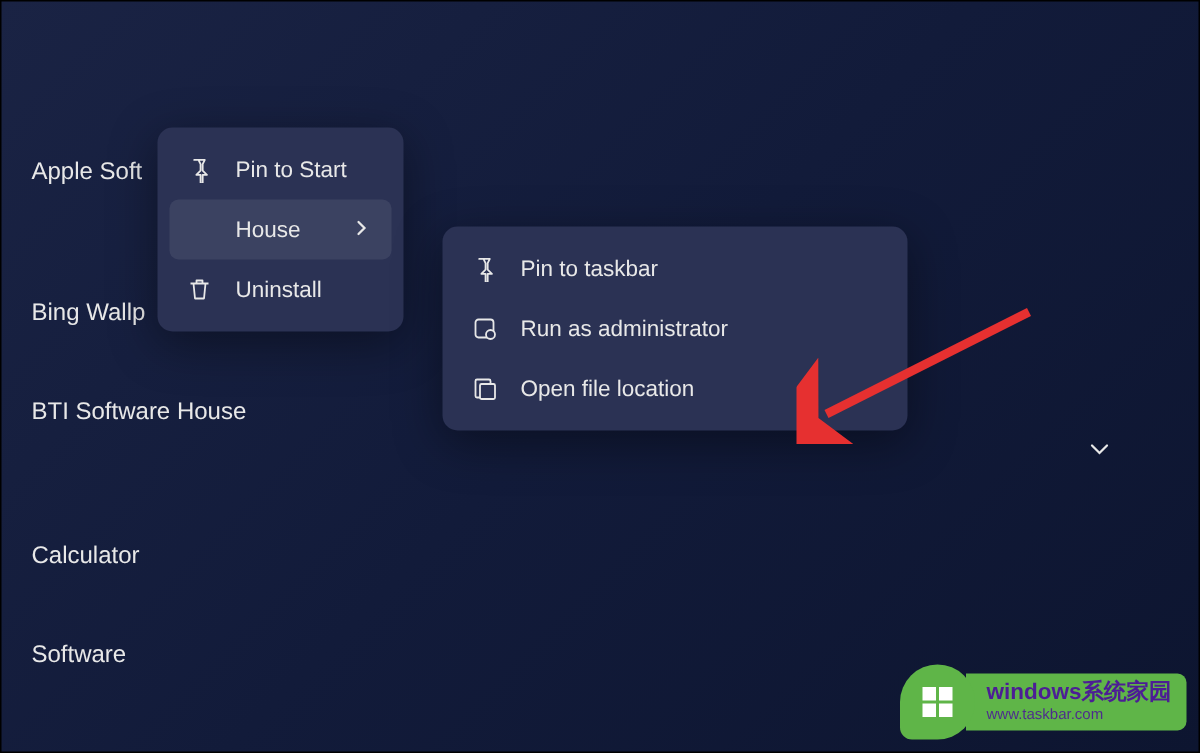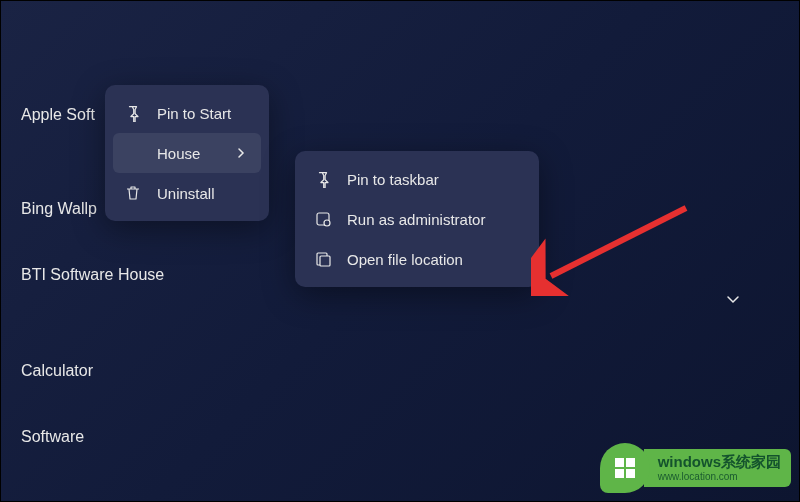--- a/index.html
+++ b/index.html
@@ -33,21 +33,21 @@
       box-shadow: 0 8px 32px rgba(0,0,0,0.4);
     }
     .menu-1 {
       left: 104px;
       top: 84px;
       width: 164px;
     }
     .menu-2 {
       left: 294px;
       top: 150px;
-      width: 244px;
+      width: 310px;
     }
     .menu-item {
       display: flex;
       align-items: center;
       padding: 10px 10px;
       color: #e8e8e8;
       font-size: 15px;
       cursor: pointer;
       border-radius: 6px;
     }
@@ -96,21 +96,21 @@
       border-radius: 50% 50% 50% 8px;
       position: relative;
       display: flex;
       align-items: center;
       justify-content: center;
       margin-right: -6px;
       z-index: 2;
     }
     .watermark-text {
       background: #5fb548;
-      color: #14532d;
+      color: #4c1d95;
       padding: 4px 10px 4px 14px;
       border-radius: 0 6px 6px 0;
       font-size: 14px;
       line-height: 1.2;
       z-index: 1;
       position: relative;
     }
     .watermark-text .line1 { font-weight: bold; font-size: 15px; }
     .watermark-text .line2 { font-size: 10px; opacity: 0.9; }
     .win-squares {
@@ -210,15 +210,15 @@
   <div class="watermark-logo">
     <div class="win-squares">
         <span></span>
         <span></span>
         <span></span>
         <span></span>
       </div>
   </div>
   <div class="watermark-text">
     <div class="line1">windows系统家园</div>
-    <div class="line2">www.location.com</div>
+    <div class="line2">www.taskbar.com</div>
   </div>
 </div>
 
 </body></html>

